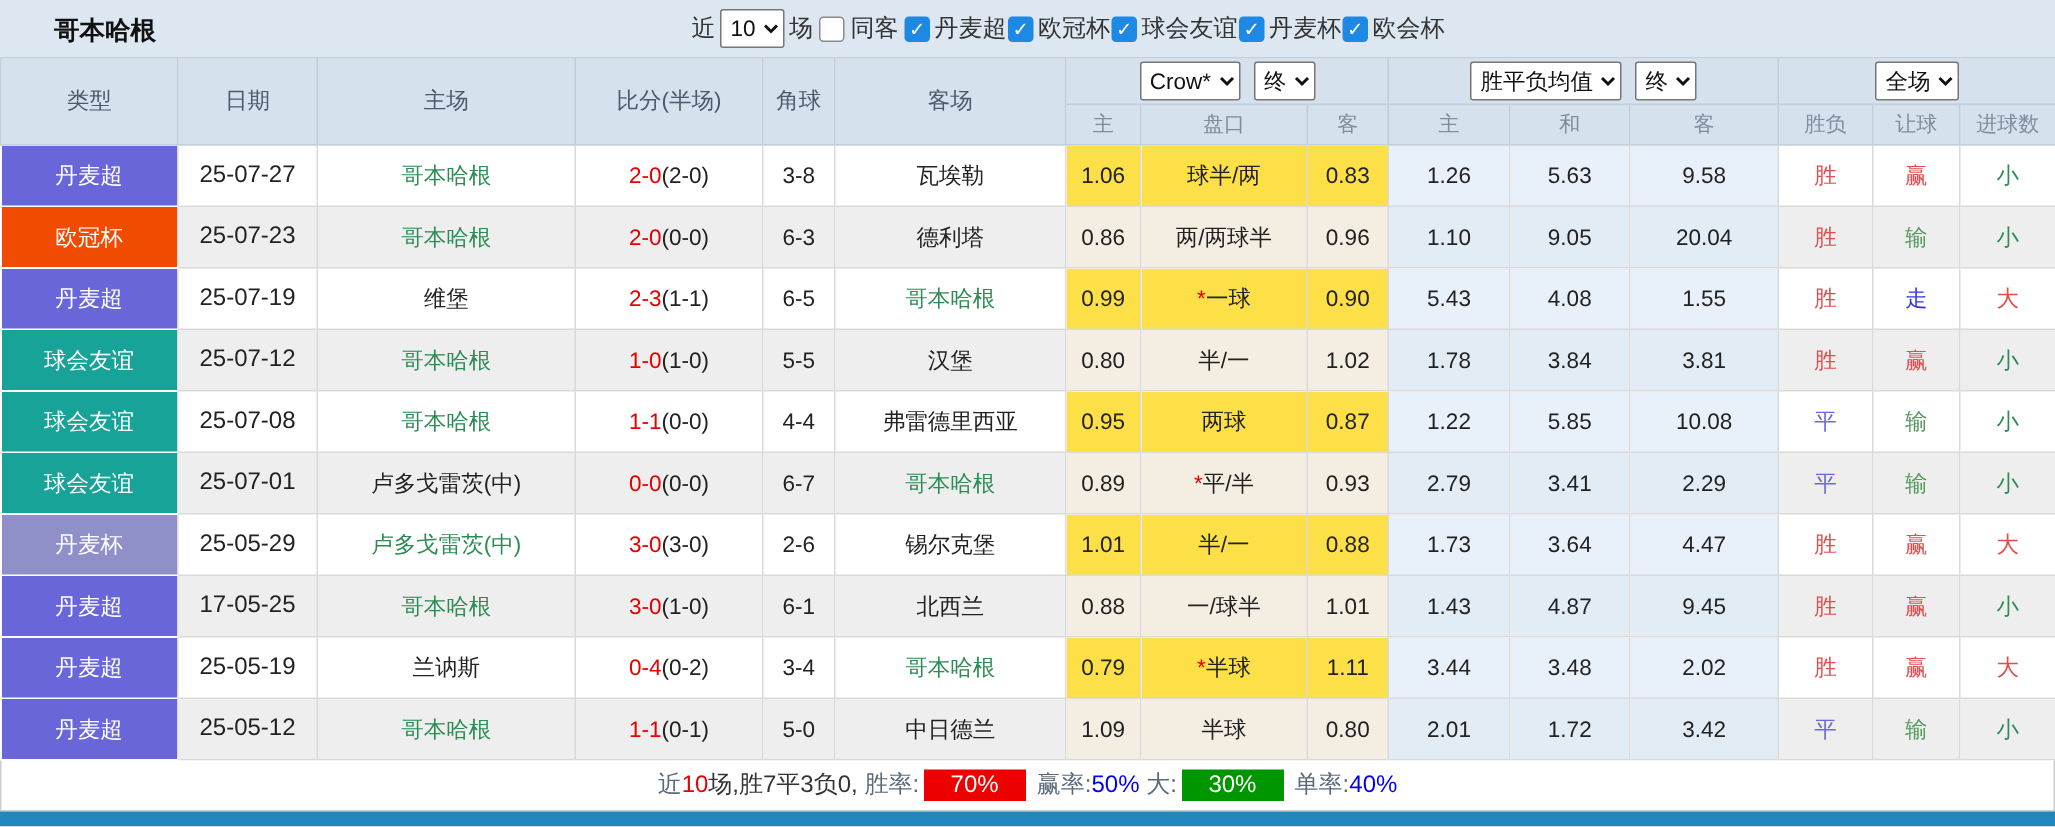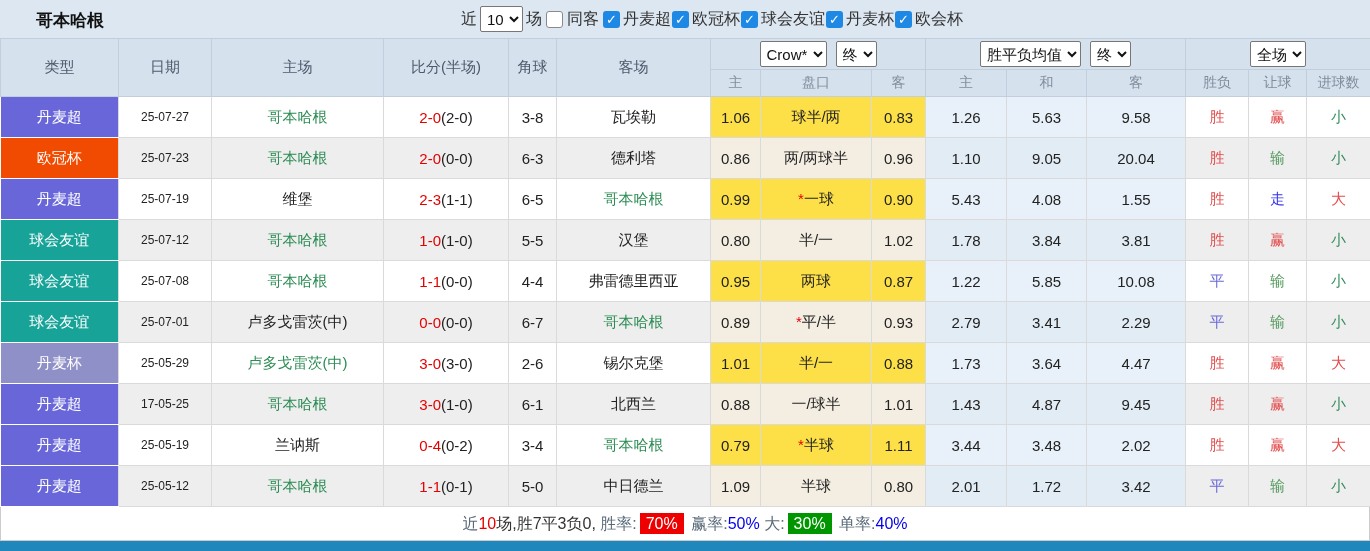--- a/index.html
+++ b/index.html
@@ -29,34 +29,34 @@
   tr.hrow2 th { height:27px; color:#828c9b; font-size:14px; }
   .selgroup { display:flex; justify-content:center; align-items:center; gap:9px; }
   td { height:41px; text-align:center; font-size:15px; color:#222;
        border:1px solid #dadada; background:#fff; overflow:hidden; white-space:nowrap; }
   tr.alt td { background:#eeeeee; }
   td.c-hc { background:#fde047; }
   tr.alt td.c-hc { background:#f4eee2; }
   td.c-avg { background:#e8f1f9; }
   tr.alt td.c-avg { background:#e2ecf4; }
   td.type-cell { color:#fff; font-size:15px; border-bottom:1px solid #fff; border-left:none; }
-  td.date-cell { font-size:12px; }
+  td.date-cell { font-size:16px; }
   .focus { color:#2c8c54; }
   .score { color:#e60000; }
   .half { color:#222; }
   .star { color:#e60000; }
   td.res { font-size:15px; }
 
   
   .summary { width:1370px; height:34px; line-height:33px; text-align:center; font-size:16px;
              color:#333; border:1px solid #ccc; border-top:none; background:#fff; white-space:nowrap; }
   .summary .g { color:#5a6a7a; }
   .summary .red { color:#e60000; }
   .summary .blue { color:#0000ee; }
-  .summary .badge { color:#fff; padding:2px 6px; margin:0 3px; }
+  .summary .badge { color:#fff; padding:2px 18px; margin:0 3px; }
   .bottombar { width:1370px; height:10px; }
 </style>
 </head>
 <body>
 
 <div class="topbar">
   <span class="title">哥本哈根</span>
   <div class="controls">
     <span class="lbl">近</span>
     <select>

